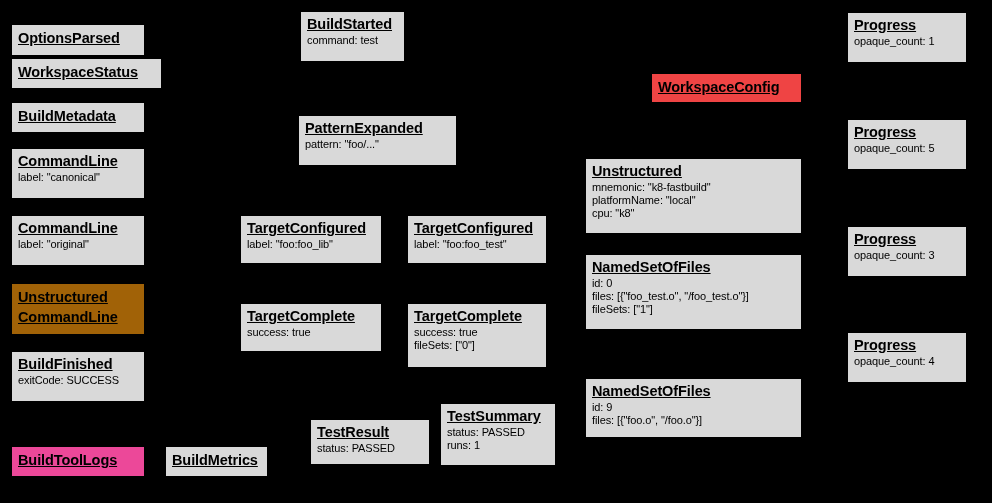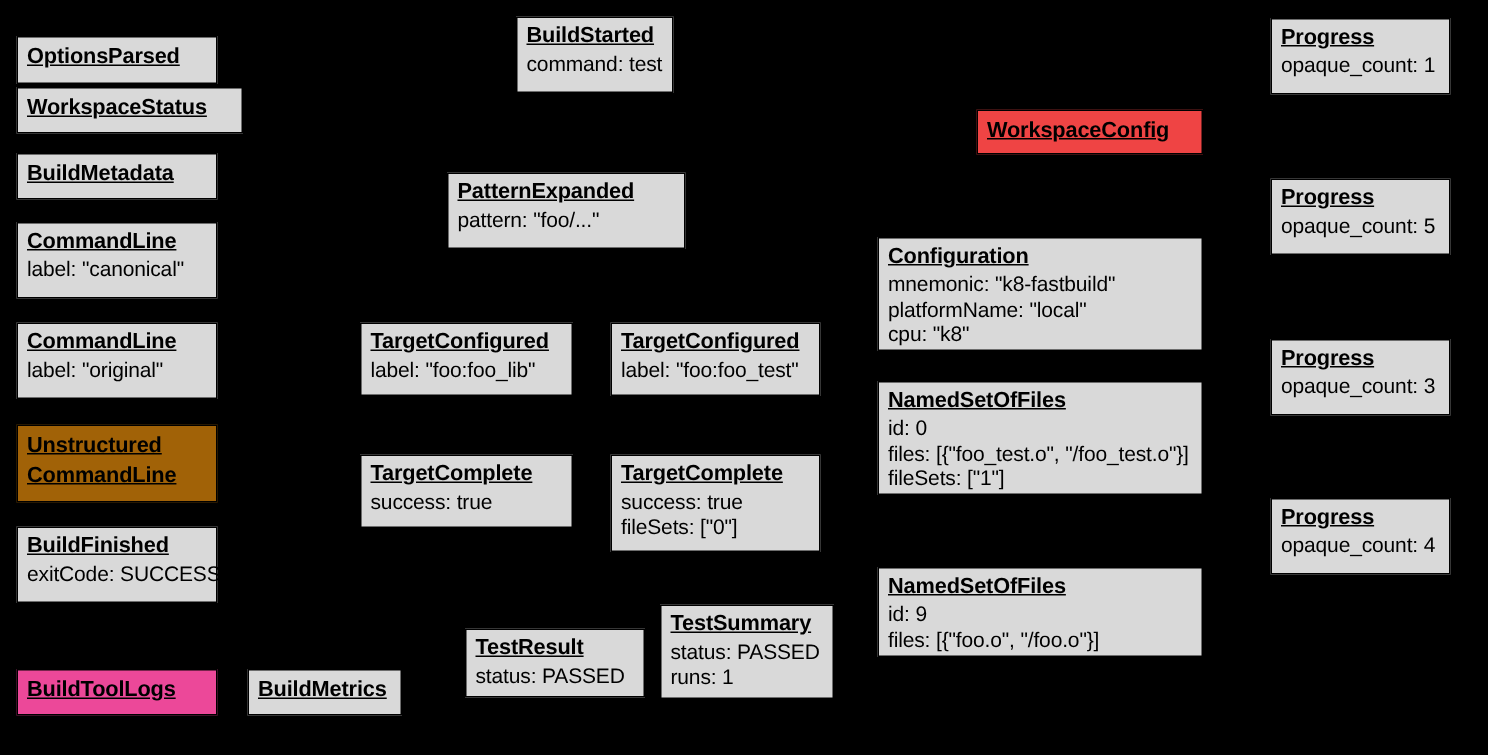--- a/index.html
+++ b/index.html
@@ -35,21 +35,21 @@
   }
   .node-title.wrap {
     white-space: normal;
   }
   .node-attrs {
     display: block;
     margin-top: 1px;
   }
   .node-attr {
     display: block;
-    font-size: 14px;
+    font-size: 11px;
     font-weight: normal;
     text-decoration: none;
     white-space: nowrap;
     letter-spacing: -0.1px;
   }
   .title-only .node-title {
     line-height: 1.35;
   }
 </style>
 </head>
@@ -85,21 +85,21 @@
       <span class="node-attrs">
         <span class="node-attr">exitCode: SUCCESS</span>
       </span>
     </div>
     <div class="node title-only" style="left: 11px; top: 446px; width: 134px; height: 31px; background: #ec4899; border-color: rgb(0, 0, 0); color: rgb(0, 0, 0);">
       <span class="node-title">BuildToolLogs</span>
     </div>
     <div class="node title-only" style="left: 165px; top: 446px; width: 103px; height: 31px; background: rgb(217, 217, 217); border-color: rgb(0, 0, 0); color: rgb(0, 0, 0);">
       <span class="node-title">BuildMetrics</span>
     </div>
-    <div class="node" style="left: 300px; top: 11px; width: 105px; height: 51px; background: rgb(217, 217, 217); border-color: rgb(0, 0, 0); color: rgb(0, 0, 0); margin-left: 44px;">
+    <div class="node" style="left: 300px; top: 11px; width: 105px; height: 51px; background: rgb(217, 217, 217); border-color: rgb(0, 0, 0); color: rgb(0, 0, 0);">
       <span class="node-title">BuildStarted</span>
       <span class="node-attrs">
         <span class="node-attr">command: test</span>
       </span>
     </div>
     <div class="node" style="left: 298px; top: 115px; width: 159px; height: 51px; background: rgb(217, 217, 217); border-color: rgb(0, 0, 0); color: rgb(0, 0, 0);">
       <span class="node-title">PatternExpanded</span>
       <span class="node-attrs">
         <span class="node-attr">pattern: "foo/..."</span>
       </span>
@@ -139,21 +139,21 @@
       <span class="node-title">TestSummary</span>
       <span class="node-attrs">
         <span class="node-attr">status: PASSED</span>
         <span class="node-attr">runs: 1</span>
       </span>
     </div>
     <div class="node title-only" style="left: 651px; top: 73px; width: 151px; height: 30px; background: #ef4444; border-color: rgb(0, 0, 0); color: rgb(0, 0, 0);">
       <span class="node-title">WorkspaceConfig</span>
     </div>
     <div class="node" style="left: 585px; top: 158px; width: 217px; height: 76px; background: rgb(217, 217, 217); border-color: rgb(0, 0, 0); color: rgb(0, 0, 0);">
-      <span class="node-title">Configuration</span>
+      <span class="node-title">Unstructured</span>
       <span class="node-attrs">
         <span class="node-attr">mnemonic: "k8-fastbuild"</span>
         <span class="node-attr">platformName: "local"</span>
         <span class="node-attr">cpu: "k8"</span>
       </span>
     </div>
     <div class="node" style="left: 585px; top: 254px; width: 217px; height: 76px; background: rgb(217, 217, 217); border-color: rgb(0, 0, 0); color: rgb(0, 0, 0);">
       <span class="node-title">NamedSetOfFiles</span>
       <span class="node-attrs">
         <span class="node-attr">id: 0</span>

